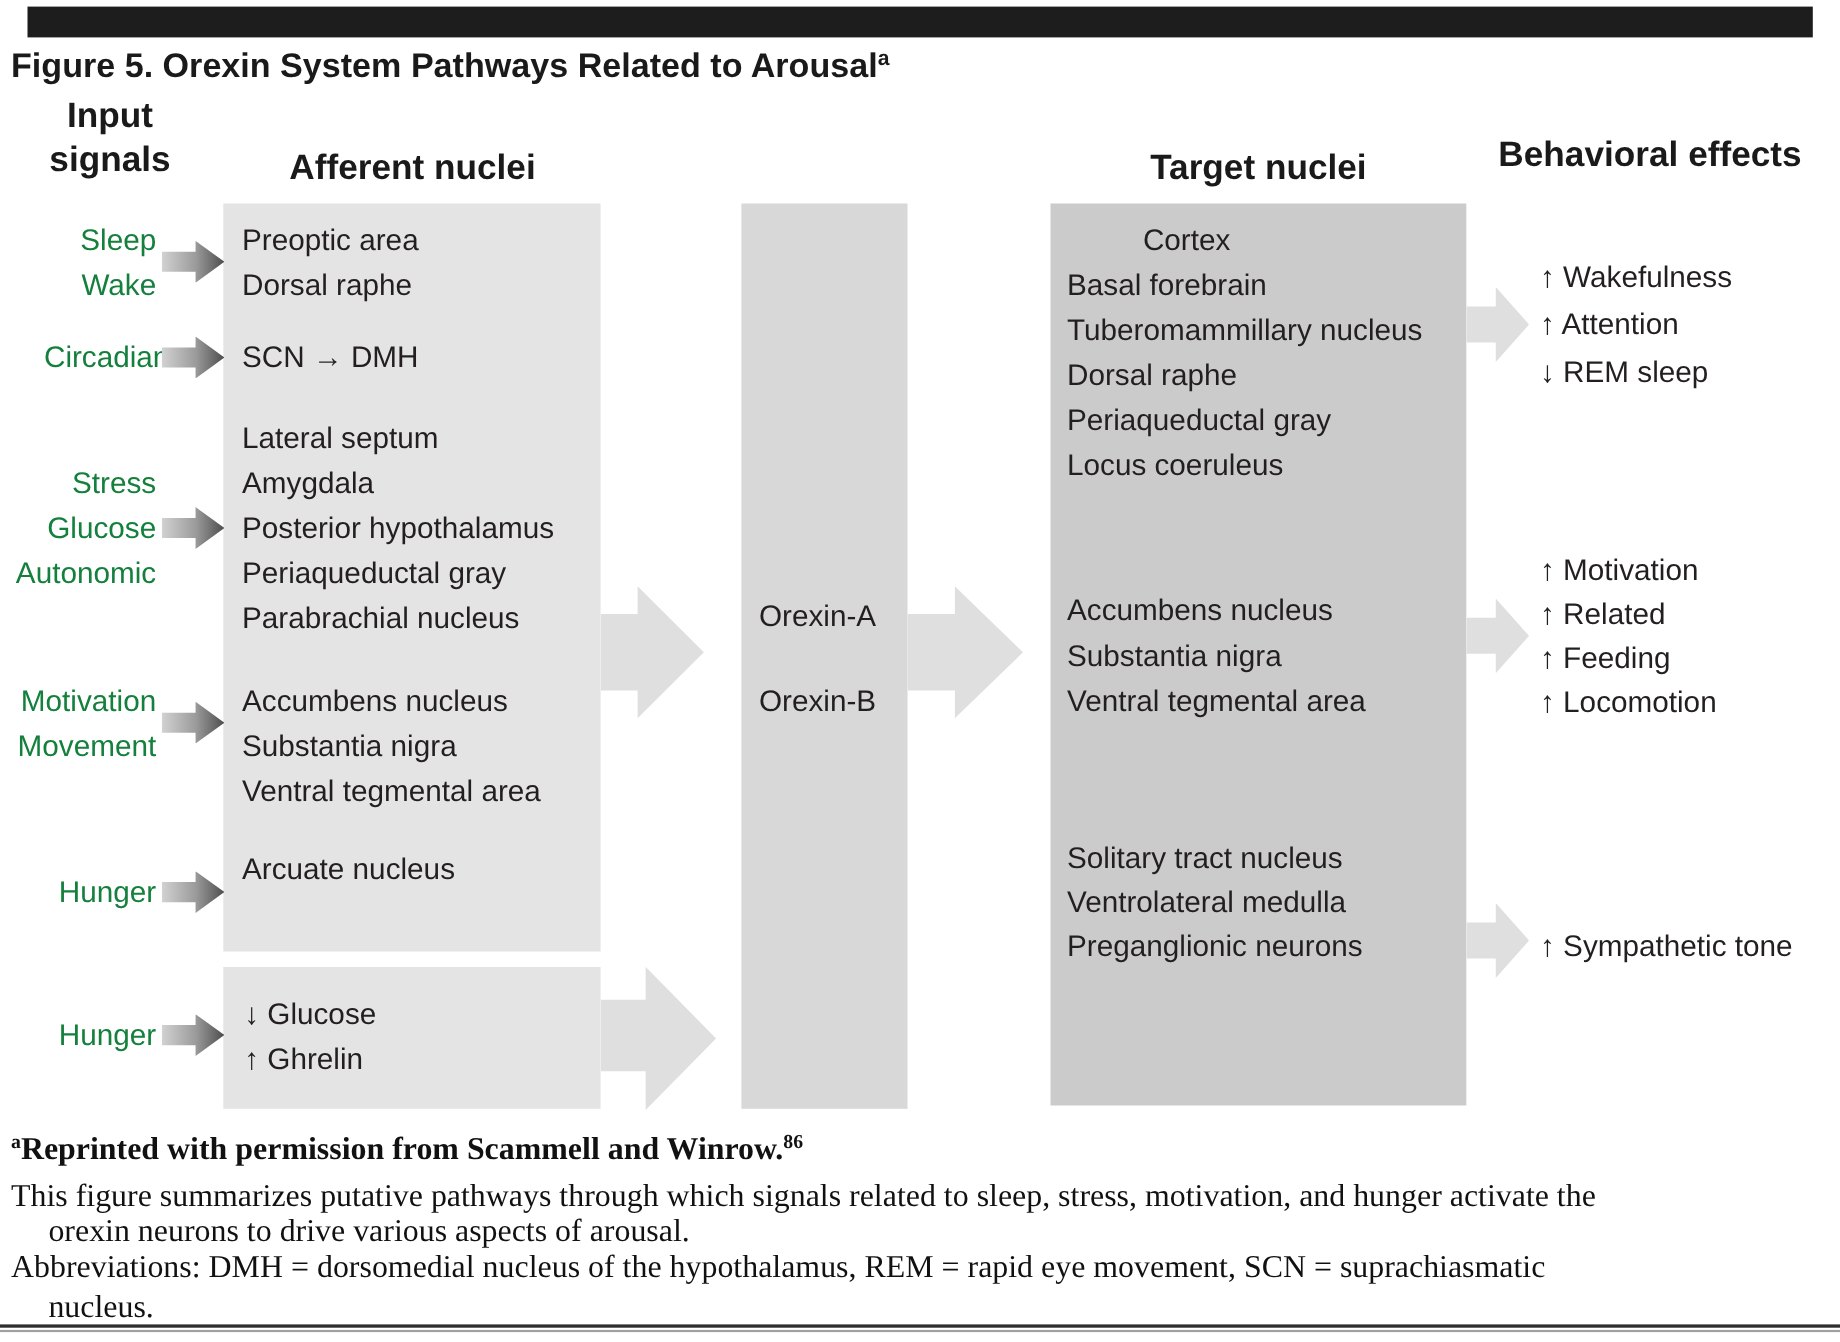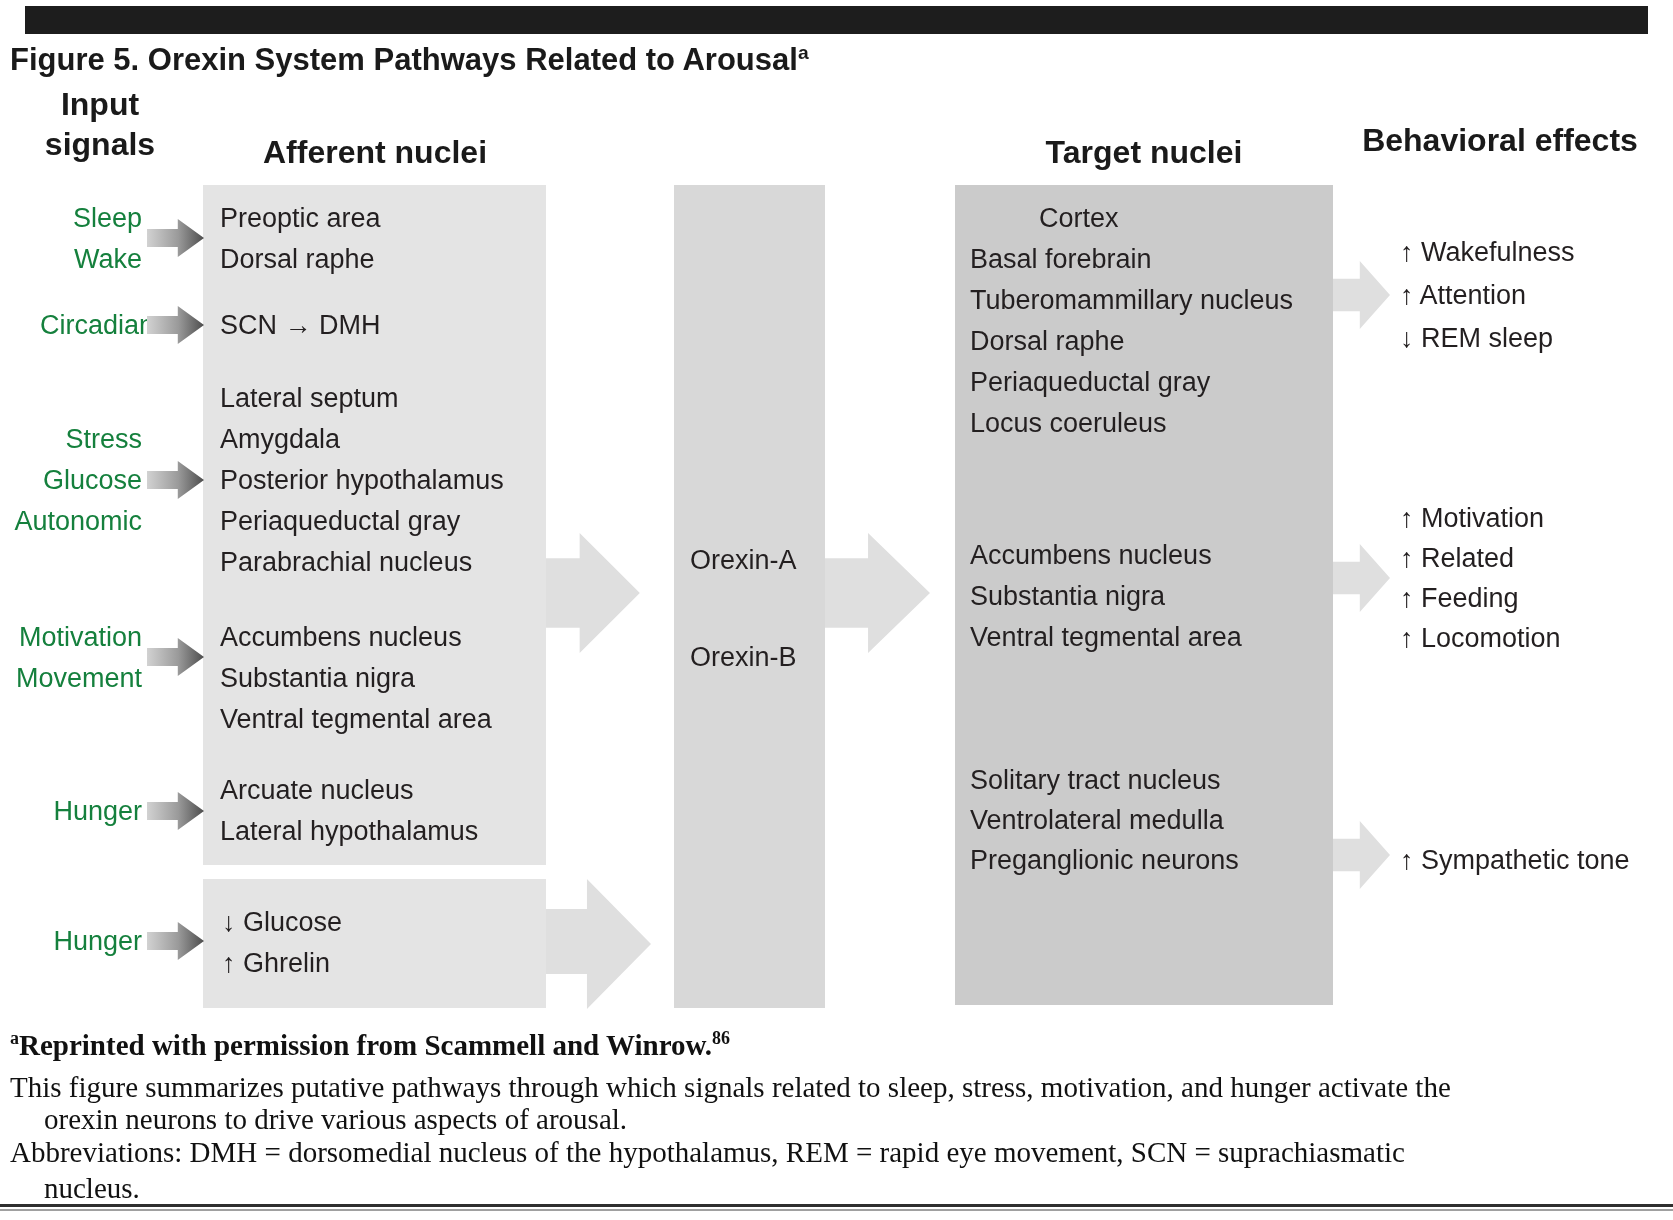--- a/index.html
+++ b/index.html
@@ -70,27 +70,26 @@
   <div class="item" style="left:220px;top:308px;">SCN → DMH</div>
   <div class="item" style="left:220px;top:381px;">Lateral septum</div>
   <div class="item" style="left:220px;top:422px;">Amygdala</div>
   <div class="item" style="left:220px;top:463px;">Posterior hypothalamus</div>
   <div class="item" style="left:220px;top:504px;">Periaqueductal gray</div>
   <div class="item" style="left:220px;top:545px;">Parabrachial nucleus</div>
   <div class="item" style="left:220px;top:620px;">Accumbens nucleus</div>
   <div class="item" style="left:220px;top:661px;">Substantia nigra</div>
   <div class="item" style="left:220px;top:702px;">Ventral tegmental area</div>
   <div class="item" style="left:220px;top:773px;">Arcuate nucleus</div>
-  <div class="item" style="left:220px;top:814px;">Lateral hypothalamus</div>
 
   <div class="item" style="left:222px;top:905px;">↓ Glucose</div>
   <div class="item" style="left:222px;top:946px;">↑ Ghrelin</div>
 
   <div class="item" style="left:690px;top:543px;">Orexin-A</div>
-  <div class="item" style="left:690px;top:620px;margin-top:20px;">Orexin-B</div>
+  <div class="item" style="left:690px;top:620px;">Orexin-B</div>
 
   <div class="item" style="left:1023px;top:201px;margin-left:16px;">Cortex</div>
   <div class="item" style="left:970px;top:242px;">Basal forebrain</div>
   <div class="item" style="left:970px;top:283px;">Tuberomammillary nucleus</div>
   <div class="item" style="left:970px;top:324px;">Dorsal raphe</div>
   <div class="item" style="left:970px;top:365px;">Periaqueductal gray</div>
   <div class="item" style="left:970px;top:406px;">Locus coeruleus</div>
   <div class="item" style="left:970px;top:538px;">Accumbens nucleus</div>
   <div class="item" style="left:970px;top:579px;">Substantia nigra</div>
   <div class="item" style="left:970px;top:620px;">Ventral tegmental area</div>

